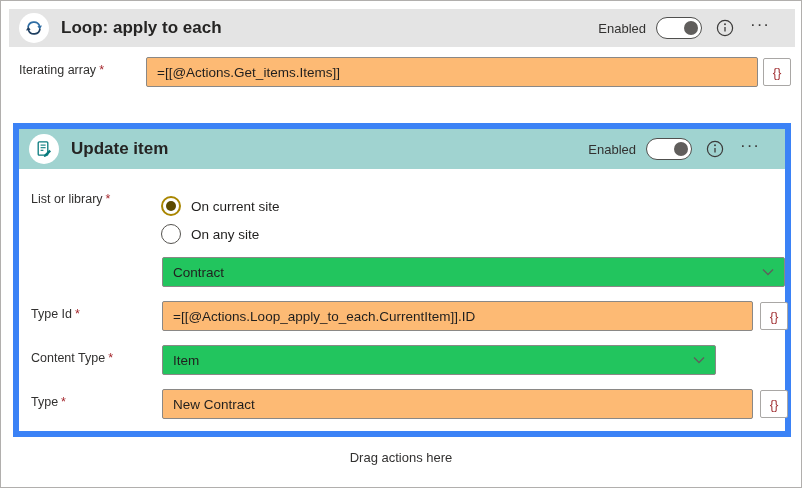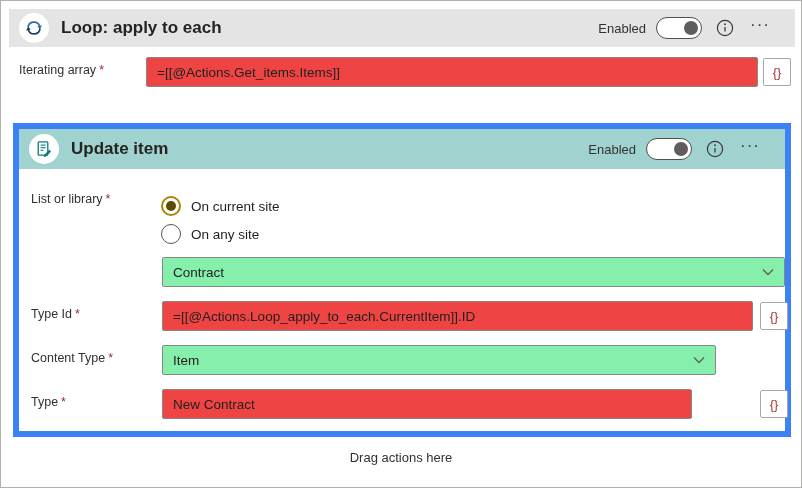--- a/index.html
+++ b/index.html
@@ -41,30 +41,30 @@
   }
   .info-btn { width: 18px; height: 18px; margin-right: 14px; cursor: pointer; display: flex; }
   .more-dots { font-size: 17px; color: #3b3a39; line-height: 10px; letter-spacing: 1px; cursor: pointer; padding: 4px 2px 10px 2px; }
 
   
   .field-label { position: absolute; font-size: 12.5px; color: #323130; white-space: nowrap; }
   .req { color: #a4262c; margin-left: 3px; }
   .text-input {
     position: absolute; height: 30px; border: 1px solid #8a8886; border-radius: 2px;
     font-family: "Liberation Sans", sans-serif; font-size: 13.5px; color: #201f1e;
-    padding: 0 10px; background: #ef4444; outline: none;
+    padding: 0 10px; background: #fdba74; outline: none;
   }
   .dyn-btn {
     position: absolute; width: 28px; height: 28px; border: 1px solid #a9a7a5; border-radius: 2px;
     background: #fff; display: flex; align-items: center; justify-content: center;
     font-size: 13px; color: #a4373a; cursor: pointer;
   }
   .dropdown {
     position: absolute; height: 30px; border: 1px solid #8a8886; border-radius: 2px;
-    background: #86efac; display: flex; align-items: center; padding: 0 10px;
+    background: #22c55e; display: flex; align-items: center; padding: 0 10px;
     font-size: 13.5px; color: #201f1e; cursor: pointer; gap: 6px;
   }
   .dropdown .chev { margin-left: auto; display: flex; }
 
   
   #update-card {
     position: absolute; left: 12px; top: 122px; width: 778px; height: 314px;
     border: 6px solid #3b82f6; background: #fff;
   }
 
@@ -191,20 +191,20 @@
     <span class="chev">
       <svg width="12" height="8" viewBox="0 0 12 8">
           <path d="M1 1.5 L6 6.5 L11 1.5" stroke="#605e5c" stroke-width="1.3" fill="none"></path>
         </svg>
     </span>
   </div>
 
   <div class="field-label" style="left:12px; top:266px;">
     <span>Type</span><span class="req">*</span>
   </div>
-  <input class="text-input" style="left: 143px; top: 260px; width: 530px;" value="New Contract">
+  <input class="text-input" style="left: 143px; top: 260px; width: 591px;" value="New Contract">
   <button class="dyn-btn" style="left:741px; top:261px;">
     <span>{}</span>
   </button>
 
 </div>
 
 <div class="drag-hint">Drag actions here</div>
 
 </body></html>

